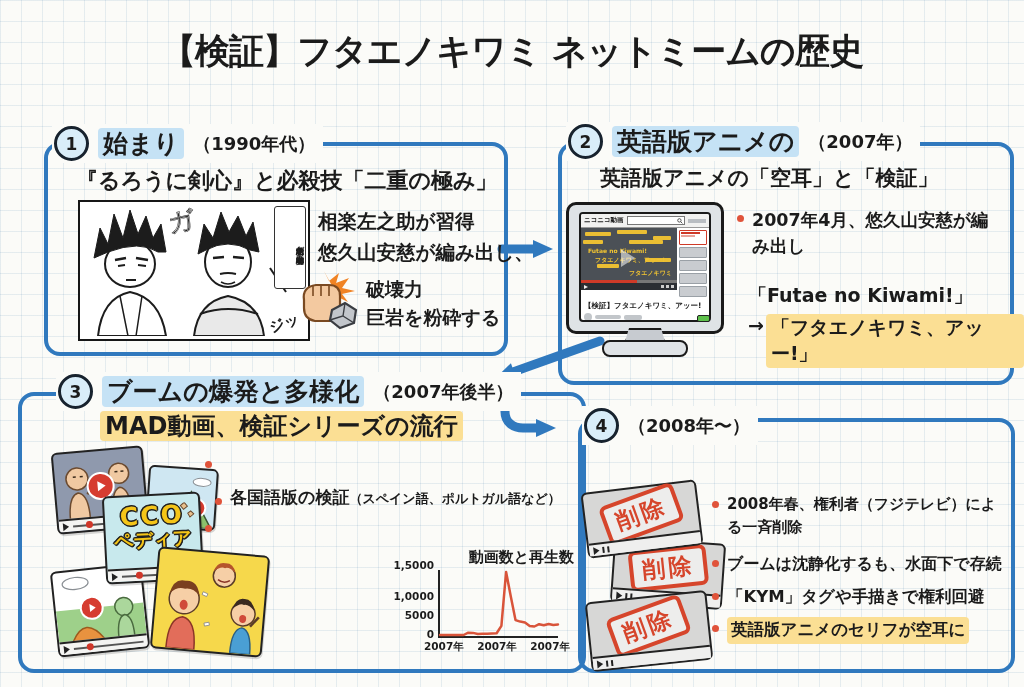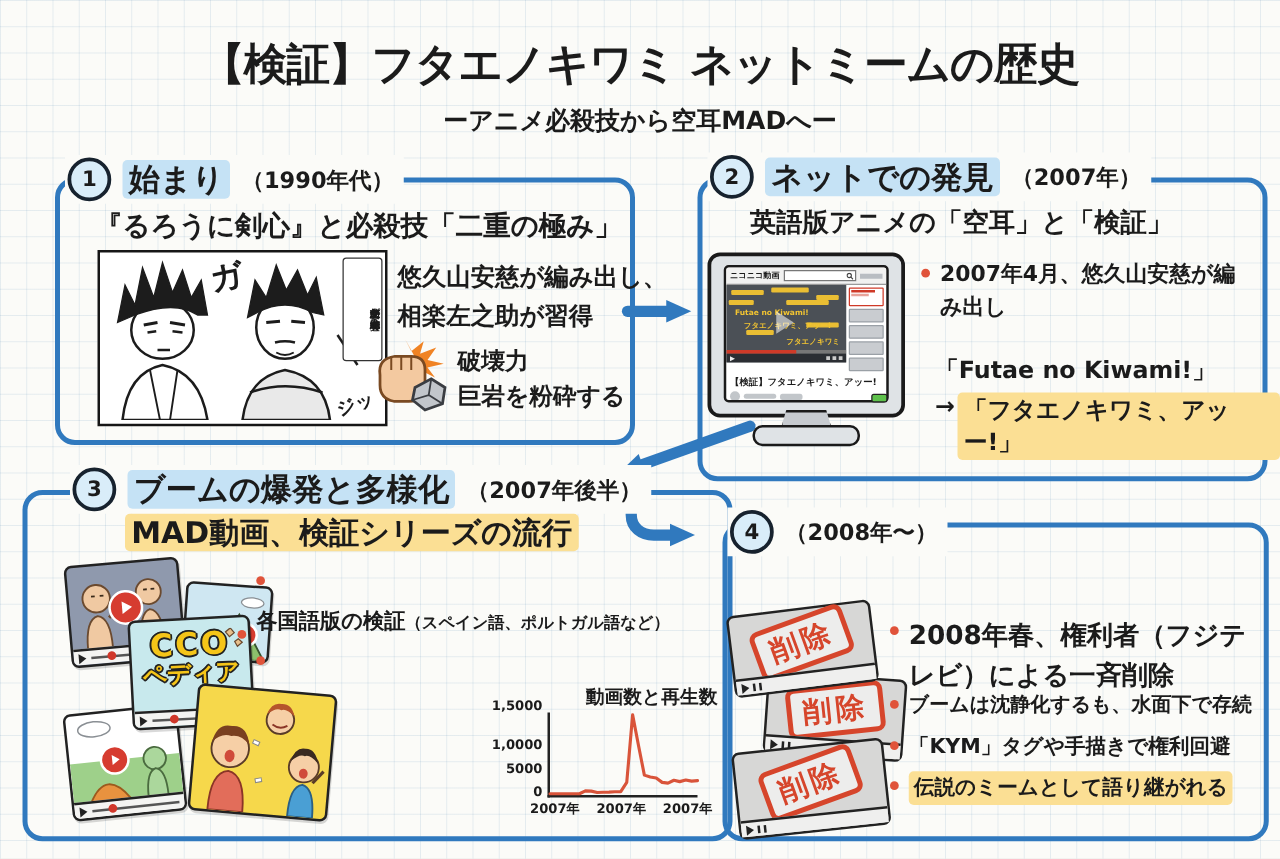--- a/index.html
+++ b/index.html
@@ -55,21 +55,20 @@
         <path d="M3,4 L23,13 L3,22 Z" fill="#3079be"></path>
       </marker>
     </defs>
     <path d="M 502 249 L 534 249" fill="none" stroke="#3079be" stroke-width="9" stroke-linecap="round" marker-end="url(#ah)"></path>
     <path d="M 600 341 L 513 372" fill="none" stroke="#3079be" stroke-width="9" stroke-linecap="round" marker-end="url(#ah)"></path>
     <path d="M 486 390 C 499 393 505 400 505 410 L 505 412 C 505 422 513 428 523 428 L 537 428" fill="none" stroke="#3079be" stroke-width="9" stroke-linecap="round" marker-end="url(#ah)"></path>
   </svg>
 
   <div class="ttl" style="top:28px">
     <div style="font-size:35px;letter-spacing:-1px">【検証】フタエノキワミ ネットミームの歴史</div>
-    <div style="font-size:20px;margin-top:8px">ーアニメ必殺技から空耳MADへー</div>
   </div>
 
   <div class="box" style="left:44px;top:142px;width:456px;height:206px"></div>
   <div class="box" style="left:558px;top:142px;width:448px;height:235px"></div>
   <div class="box" style="left:18px;top:392px;width:560px;height:273px"></div>
   <div class="box" style="left:578px;top:418px;width:429px;height:247px"></div>
 
   <div class="sec-header" style="left:52px;top:124px">
     <span class="num">1</span>
     <span class="sec-title"><span class="hl hl-blue">始まり</span></span>
@@ -105,39 +104,39 @@
     </svg>
     <span class="abs" style="left:88px;top:2px;font-size:26px;font-weight:800;transform:rotate(-12deg)">ガ</span>
     <span class="abs" style="right:8px;bottom:6px;font-size:15px;font-weight:800;transform:rotate(-18deg)">ジッ</span>
     <div class="abs" style="right:2px;top:4px;width:30px;height:78px;background:#fff;border:1.5px solid #333;border-radius:3px;display:flex;justify-content:center;padding-top:3px;writing-mode:vertical-rl;font-size:8px;font-weight:700;line-height:1.6">
       <span>悠久山安慈が</span>
       <span>心実左助編み</span>
     </div>
   </div>
 
   <div class="abs" style="left:318px;top:206px;font-size:19.5px;font-weight:700;line-height:1.6;z-index:3">
+    <div>相楽左之助が習得</div>
     <div>悠久山安慈が編み出し、</div>
-    <div>相楽左之助が習得</div>
   </div>
 
   <svg class="abs" style="left:296px;top:270px;z-index:3" width="64" height="62" viewBox="0 0 64 62">
     <polygon points="28,1 33,11 43,3 40,13 53,8 46,18 59,21 46,24 52,32 42,27" fill="#f08324"></polygon>
     <path d="M8 30 Q6 17 20 15 L33 15 Q44 15 44 26 L44 40 Q44 51 31 51 L19 51 Q8 49 8 38 Z" fill="#f3c9a0" stroke="#7a4a22" stroke-width="2.2"></path>
     <path d="M17 16 L17 26 M25 15 L25 26 M33 15 L33 26" fill="none" stroke="#7a4a22" stroke-width="1.6"></path>
     <path d="M36 40 L49 33 L60 40 L58 53 L44 58 L34 50 Z" fill="#c2c6cb" stroke="#3a3d42" stroke-width="2.2"></path>
     <path d="M49 33 L47 46 L34 50 M47 46 L58 53" fill="none" stroke="#3a3d42" stroke-width="1.4"></path>
   </svg>
   <div class="abs" style="left:366px;top:276px;font-size:19px;font-weight:800;line-height:1.45;z-index:3">
     <div>破壊力</div>
     <div>巨岩を粉砕する</div>
   </div>
 
   <div class="sec-header" style="left:566px;top:122px">
     <span class="num">2</span>
-    <span class="sec-title"><span class="hl hl-blue">ネットでの発見</span></span>
+    <span class="sec-title"><span class="hl hl-blue">英語版アニメの</span></span>
     <span class="suffix">（2007年）</span>
   </div>
   <div class="sec-sub" style="left:600px;top:164px;font-size:21px">英語版アニメの「空耳」と「検証」</div>
 
   <div class="abs" style="left:566px;top:202px;width:158px;height:166px;z-index:3">
     <div class="abs" style="left:0;top:0;width:152px;height:126px;background:#dfe3e6;border:3px solid #1a1a1a;border-radius:10px"></div>
     <div class="abs" style="left:13px;top:10px;width:128px;height:106px;background:#fff;border:2px solid #1a1a1a;border-radius:4px;overflow:hidden">
       <div style="height:13px;background:#f1f1f0;border-bottom:1px solid #999;display:flex;align-items:center;gap:3px;padding:0 3px">
         <span style="font-size:6.5px;font-weight:800;white-space:nowrap">ニコニコ動画</span>
         <span style="flex:1;height:7px;background:#fff;border:1px solid #777;display:flex;align-items:center;justify-content:flex-end;padding-right:1px">
@@ -295,21 +294,21 @@
         <path d="M96 70 L104 60" stroke="#5a3c28" stroke-width="2.5"></path>
         <rect x="46" y="40" width="5" height="3" fill="#fff" stroke="#888" stroke-width="0.8" transform="rotate(20 48 41)"></rect>
         <rect x="50" y="70" width="5" height="3" fill="#fff" stroke="#888" stroke-width="0.8" transform="rotate(-15 52 71)"></rect>
       </svg>
     </div>
   </div>
 
   <div class="bullet" style="left:205px;top:453px;width:345px;font-size:17px">
     <span class="dot"></span>
   </div>
-  <div class="bullet" style="left:190px;top:485px;width:360px;font-size:17px;align-items:flex-end">
+  <div class="bullet" style="left:215px;top:485px;width:360px;font-size:17px;align-items:center">
     <span class="dot"></span>
     <span style="white-space:nowrap"><span>各国語版の検証</span><span style="font-size:13px">（スペイン語、ポルトガル語など）</span></span>
   </div>
   <div class="bullet" style="left:205px;top:517px;width:365px;font-size:16.5px;align-items:baseline">
     <span class="dot"></span>
   </div>
 
   <div class="abs" style="left:388px;top:548px;width:186px;height:116px;z-index:3">
     <div style="text-align:right;font-size:15px;font-weight:800;padding-left:24px">動画数と再生数</div>
     <span class="yl" style="right:140px;top:12px">1,5000</span>
@@ -351,30 +350,30 @@
   </div>
   <div class="delcard" style="left:588px;top:596px;width:118px;height:66px;transform:rotate(-6deg)">
     <span class="stamp" style="transform:translate(-50%,-50%) rotate(-14deg)">削除</span>
     <div class="dctrl">
         <span class="t"></span>
         <span class="b"></span>
         <span class="b"></span>
       </div>
   </div>
 
-  <div class="bullet" style="left:712px;top:493px;width:292px;font-size:21px">
+  <div class="bullet" style="left:712px;top:493px;width:292px;font-size:15px">
     <span class="dot"></span>
       <span>2008年春、権利者（フジテレビ）による一斉削除</span>
   </div>
   <div class="bullet" style="left:712px;top:585px;width:292px;font-size:16.5px">
     <span class="dot"></span>
       <span>「KYM」タグや手描きで権利回避</span>
   </div>
   <div class="bullet" style="left:712px;top:552px;width:295px;font-size:16px">
     <span class="dot"></span>
       <span style="white-space:nowrap">ブームは沈静化するも、水面下で存続</span>
   </div>
   <div class="bullet" style="left:712px;top:617px;width:292px;font-size:16.5px">
     <span class="dot"></span>
-      <span class="hl hl-yellow" style="padding:1px 4px;white-space:nowrap">伝説のミームとして語り継がれる</span>
+      <span class="hl hl-yellow" style="padding:1px 4px;white-space:nowrap">英語版アニメのセリフが空耳に</span>
   </div>
 
 </div>
 
 </body></html>

